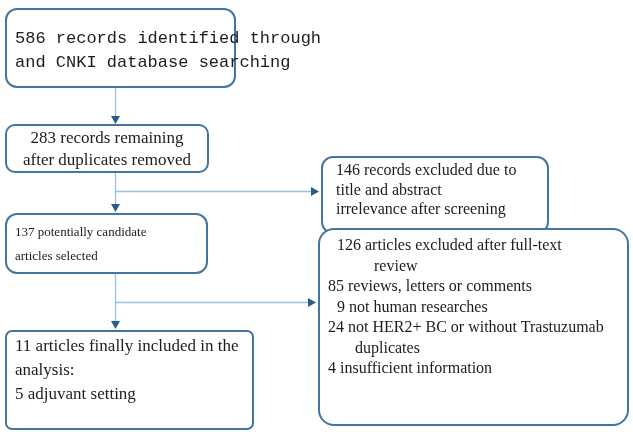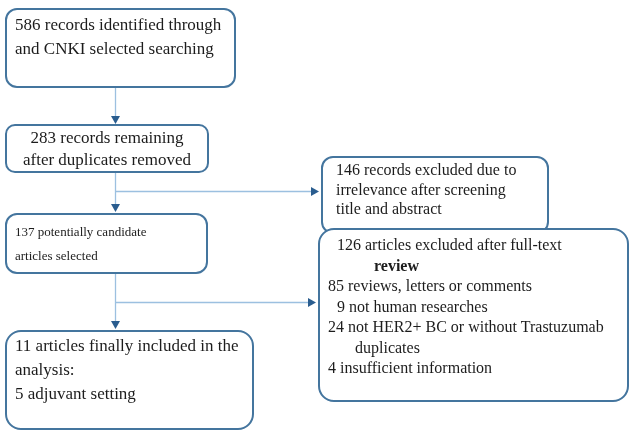--- a/index.html
+++ b/index.html
@@ -21,35 +21,35 @@
   .connectors path{stroke:var(--connector);stroke-width:1.3;fill:none;}
   .connectors polygon{fill:var(--arrowhead);}
   .box{
     position:absolute;
     box-sizing:border-box;
     background:#ffffff;
     border:2px solid var(--border);
   }
   .line{white-space:nowrap;}
   .b1{left:5px;top:8px;width:231px;height:80px;border-radius:12px;
-      padding:3px 4px 0 8px;font-size:17px;line-height:24px;}
+      padding:17px 4px 0 8px;font-size:17px;line-height:24px;font-family:Liberation Mono, monospace;}
   .b2{left:5px;top:124px;width:204px;height:49px;border-radius:10px;
       font-size:17px;line-height:22px;text-align:center;
       display:flex;flex-direction:column;justify-content:center;}
   .b146{left:321px;top:156px;width:228px;height:78px;border-radius:12px;
       padding:2px 4px 0 13px;font-size:16px;line-height:19.5px;}
   .b3{left:5px;top:213px;width:203px;height:61px;border-radius:12px;
       padding:5px 20px 0 8px;font-size:13px;line-height:24px;}
-  .b126{left:318px;top:228px;width:311px;height:174px;border-radius:16px;
+  .b126{left:318px;top:228px;width:311px;height:198px;border-radius:16px;
       padding:5px 4px 0 8px;font-size:16px;line-height:20.5px;}
-  .b4{left:5px;top:330px;width:249px;height:100px;border-radius:16px;
+  .b4{left:5px;top:330px;width:249px;height:100px;border-radius:7px;
       padding:2px 4px 0 8px;font-size:17px;line-height:24px;}
   .ind1{padding-left:9px;}
   .ind2{padding-left:27px;}
-  .ind3{padding-left:46px;font-weight:bold;}
+  .ind3{padding-left:46px;}
 </style>
 </head>
 <body>
 
 <div class="canvas">
 
   <svg class="connectors" viewBox="0 0 633 435" xmlns="http://www.w3.org/2000/svg">
     <path d="M115.5 88 V 117"></path>
     <polygon points="111,116 120,116 115.5,124"></polygon>
 
@@ -61,32 +61,32 @@
 
     <path d="M115.5 274 V 322"></path>
     <polygon points="111,321 120,321 115.5,329"></polygon>
 
     <path d="M115.5 302.5 H 309"></path>
     <polygon points="308,298 308,307 316,302.5"></polygon>
   </svg>
 
   <div class="box b1">
     <div class="line">586 records identified through</div>
-    <div class="line">and CNKI selected searching</div>
+    <div class="line">and CNKI database searching</div>
   </div>
 
   <div class="box b2">
     <div class="line">283 records remaining</div>
     <div class="line">after duplicates removed</div>
   </div>
 
   <div class="box b146">
     <div class="line">146 records excluded due to</div>
+    <div class="line">title and abstract</div>
     <div class="line">irrelevance after screening</div>
-    <div class="line">title and abstract</div>
   </div>
 
   <div class="box b3">
     <div class="line">137 potentially candidate</div>
     <div class="line">articles selected</div>
   </div>
 
   <div class="box b126">
     <div class="line ind1">126 articles excluded after full-text</div>
     <div class="line ind3">review</div>

